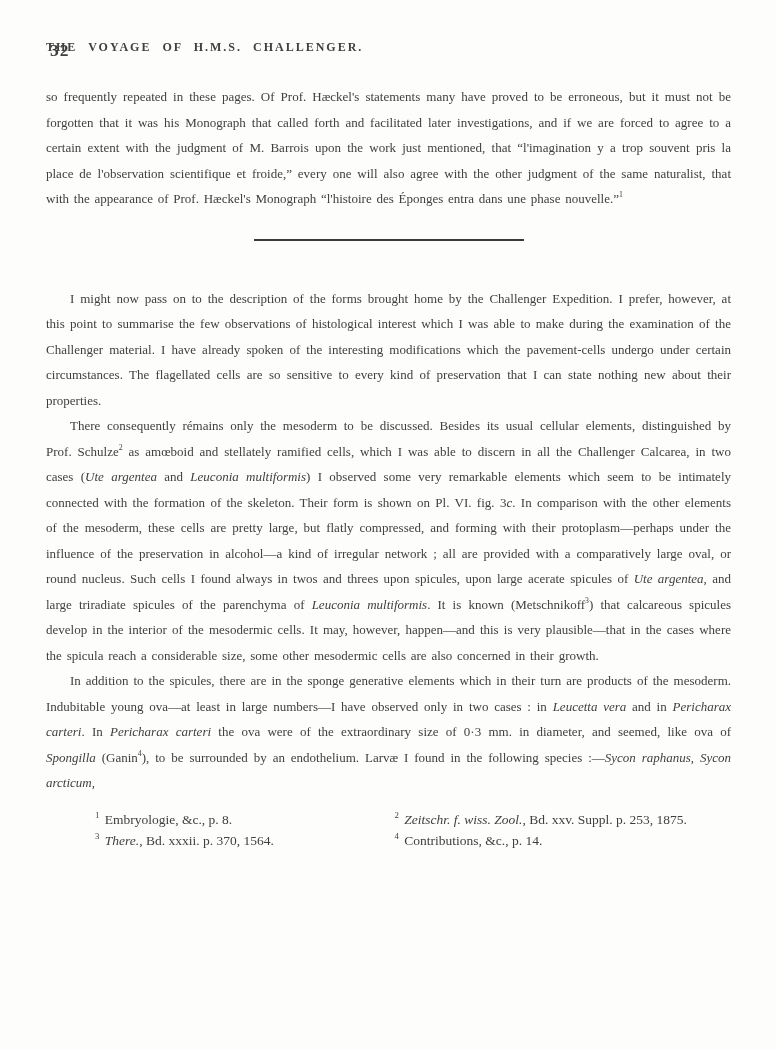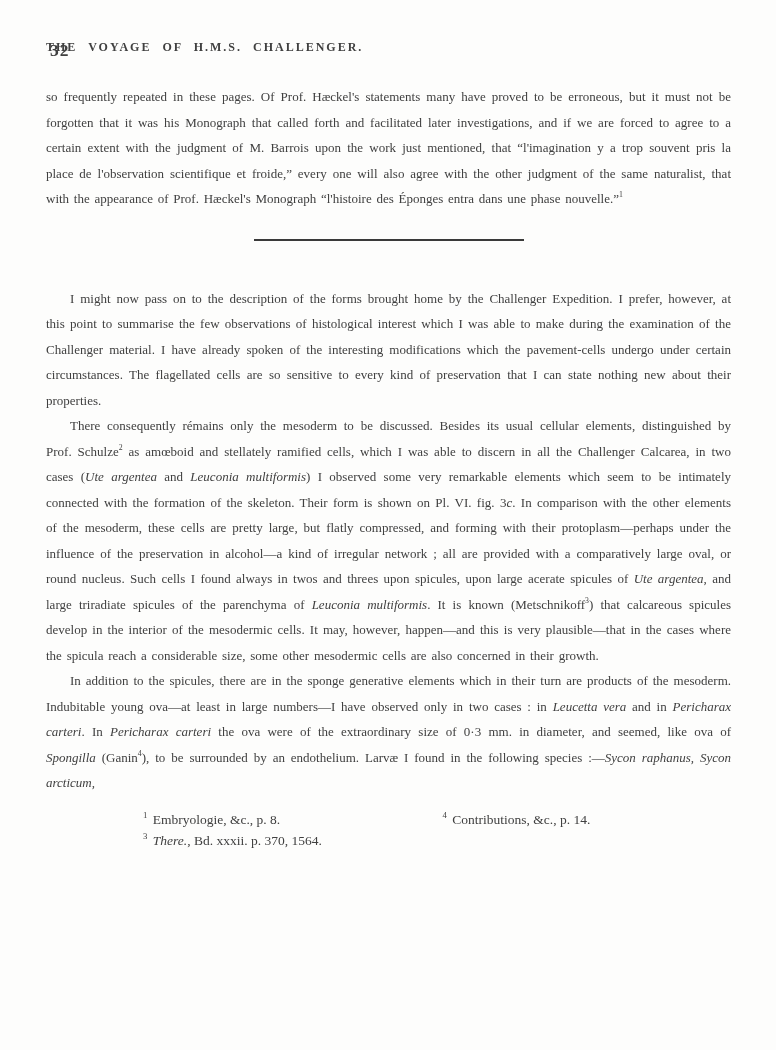--- a/index.html
+++ b/index.html
@@ -64,21 +64,21 @@
   }
   .footnotes {
     display: flex;
     margin-top: 13px;
     font-size: 13.5px;
     line-height: 21px;
   }
   .fn-col { width: 50%; box-sizing: border-box; }
   .fn-left { padding-left: 49px; }
   .fn-right { padding-left: 6px; }
-  .footnote { white-space: nowrap; margin-left: 48px; }
+  .footnote { white-space: nowrap; }
   .footnote sup {
     font-size: 0.65em;
     line-height: 0;
     vertical-align: super;
     margin-right: 2px;
   }
   em { font-style: italic; }
 </style>
 </head>
 <body>
@@ -101,17 +101,18 @@
       <p class="para indent"><span>There consequently rémains only the mesoderm to be discussed.  Besides its usual cellular elements, distinguished by Prof. Schulze</span><sup>2</sup><span> as amœboid and stellately ramified cells, which I was able to discern in all the Challenger Calcarea, in two cases (</span><em>Ute argentea</em><span> and </span><em>Leuconia multiformis</em><span>) I observed some very remarkable elements which seem to be intimately connected with the formation of the skeleton.  Their form is shown on Pl. VI. fig. 3</span><em>c</em><span>.  In comparison with the other elements of the mesoderm, these cells are pretty large, but flatly compressed, and forming with their protoplasm—perhaps under the influence of the preservation in alcohol—a kind of irregular network ; all are provided with a comparatively large oval, or round nucleus.  Such cells I found always in twos and threes upon spicules, upon large acerate spicules of </span><em>Ute argentea</em><span>, and large triradiate spicules of the parenchyma of </span><em>Leuconia multiformis</em><span>.  It is known (Metschnikoff</span><sup>3</sup><span>) that calcareous spicules develop in the interior of the mesodermic cells.  It may, however, happen—and this is very plausible—that in the cases where the spicula reach a considerable size, some other mesodermic cells are also concerned in their growth.</span></p>
       <p class="para indent"><span>In addition to the spicules, there are in the sponge generative elements which in their turn are products of the mesoderm.  Indubitable young ova—at least in large numbers—I have observed only in two cases : in </span><em>Leucetta vera</em><span> and in </span><em>Pericharax carteri</em><span>.  In </span><em>Pericharax carteri</em><span> the ova were of the extraordinary size of 0·3 mm. in diameter, and seemed, like ova of </span><em>Spongilla</em><span> (Ganin</span><sup>4</sup><span>), to be surrounded by an endothelium.  Larvæ I found in the following species :—</span><em>Sycon raphanus, Sycon arcticum,</em></p>
     </div>
 
   <div class="footnotes">
     <div class="fn-col fn-left">
         <div class="footnote"><sup>1</sup><span> Embryologie, &amp;c., p. 8.</span></div>
         <div class="footnote"><sup>3</sup><em> There.</em><span>, Bd. xxxii. p. 370, 1564.</span></div>
       </div>
     <div class="fn-col fn-right">
+        <div class="footnote"><sup>2</sup><em> Zeitschr. f. wiss. Zool.</em><span>, Bd. xxv. Suppl. p. 253, 1875.</span></div>
         <div class="footnote"><sup>4</sup><span> Contributions, &amp;c., p. 14.</span></div>
       </div>
   </div>
 
 </div>
 
 </body></html>

